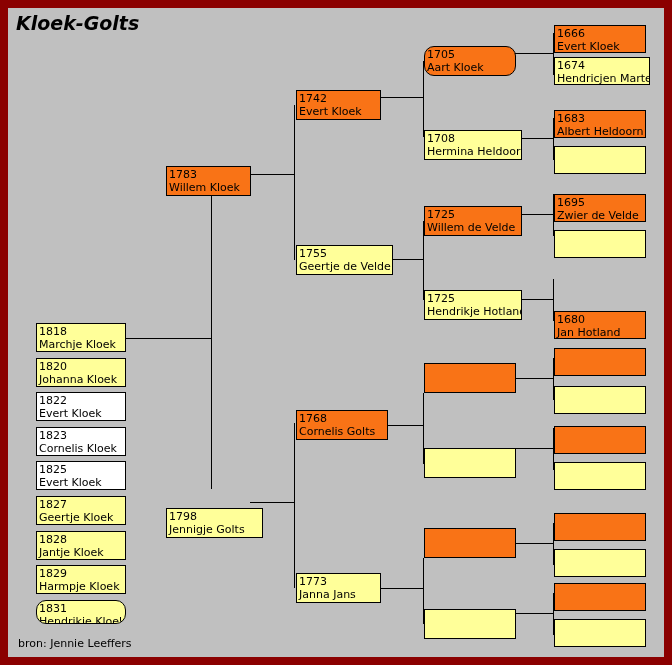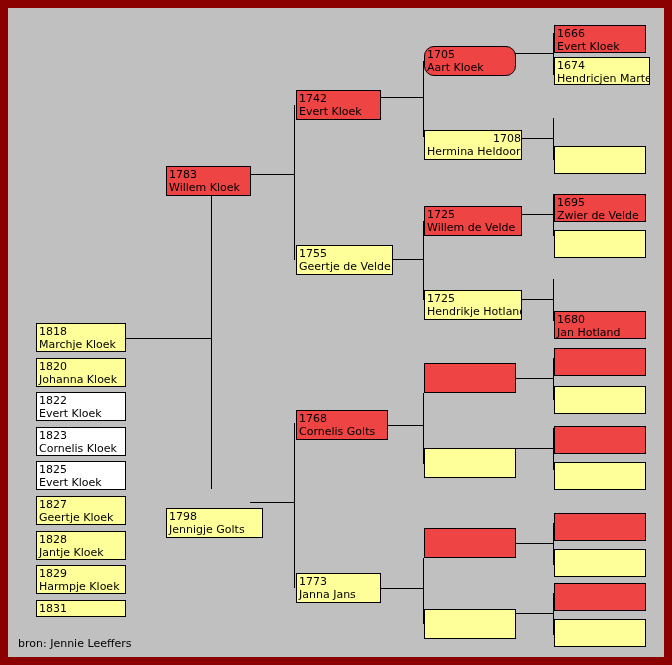--- a/index.html
+++ b/index.html
@@ -41,21 +41,21 @@
   .pbox{
     position:absolute;
     box-sizing:border-box;
     border:1px solid #000;
     background:#ffff00;
     overflow:hidden;
     line-height:13px;
     padding:1px 0 0 2px;
   }
   .pbox.female{background:#ffff99;}
-  .pbox.male{background:#ef4444;}
+  .pbox.male{background:#f97316;}
   .pbox.child-male{background:#ffffff;}
   .pbox .yr,.pbox .nm{
     display:block;
     font-size:11px;
     color:#000;
     white-space:nowrap;
     letter-spacing:0px;
   }
   .ln{
     position:absolute;
@@ -63,20 +63,21 @@
   }
   .ln.h{height:1px;}
   .ln.v{width:1px;}
 </style>
 </head>
 <body>
 
 <div id="page">
   <div id="canvas">
 
+    <div class="title">Kloek-Golts</div>
 
     <div class="ln h" style="left:242px;top:166px;width:45px;"></div>
     <div class="ln v" style="left:286px;top:97px;height:70px;"></div>
     <div class="ln v" style="left:286px;top:166px;height:85px;"></div>
     <div class="ln h" style="left:286px;top:97px;width:1px;"></div>
     <div class="ln h" style="left:286px;top:251px;width:1px;"></div>
 
     <div class="ln h" style="left:372px;top:89px;width:44px;"></div>
     <div class="ln v" style="left:415px;top:53px;height:37px;"></div>
     <div class="ln v" style="left:415px;top:89px;height:40px;"></div>
@@ -156,21 +157,21 @@
     </div>
     <div class="pbox female" style="left:288px;top:565px;width:85px;height:30px;">
       <span class="yr">1773</span>
       <span class="nm">Janna Jans</span>
     </div>
 
     <div class="pbox male" style="left:416px;top:38px;width:92px;height:30px;border-radius:10px;">
       <span class="yr">1705</span>
       <span class="nm">Aart Kloek</span>
     </div>
-    <div class="pbox female" style="left:416px;top:122px;width:98px;height:30px;text-align:right;">
+    <div class="pbox female" style="left:416px;top:122px;width:98px;height:30px;">
       <span class="yr">1708</span>
       <span class="nm">Hermina Heldoorn</span>
     </div>
     <div class="pbox male" style="left:416px;top:198px;width:98px;height:30px;">
       <span class="yr">1725</span>
       <span class="nm">Willem de Velde</span>
     </div>
     <div class="pbox female" style="left:416px;top:282px;width:98px;height:30px;">
       <span class="yr">1725</span>
       <span class="nm">Hendrikje Hotland</span>
@@ -192,20 +193,24 @@
       <span class="nm"></span>
     </div>
 
     <div class="pbox male" style="left:546px;top:17px;width:92px;height:28px;">
       <span class="yr">1666</span>
       <span class="nm">Evert Kloek</span>
     </div>
     <div class="pbox female" style="left:546px;top:49px;width:96px;height:28px;">
       <span class="yr">1674</span>
       <span class="nm">Hendricjen Martens</span>
+    </div>
+    <div class="pbox male" style="left:546px;top:102px;width:92px;height:28px;">
+      <span class="yr">1683</span>
+      <span class="nm">Albert Heldoorn</span>
     </div>
     <div class="pbox female" style="left:546px;top:138px;width:92px;height:28px;">
       <span class="yr"></span>
       <span class="nm"></span>
     </div>
     <div class="pbox male" style="left:546px;top:186px;width:92px;height:28px;">
       <span class="yr">1695</span>
       <span class="nm">Zwier de Velde</span>
     </div>
     <div class="pbox female" style="left:546px;top:222px;width:92px;height:28px;">
@@ -275,21 +280,21 @@
           <span class="nm">Geertje Kloek</span>
         </div>
         <div class="pbox female" style="left: 28px; top: 523px; width: 90px; height: 29px;">
           <span class="yr">1828</span>
           <span class="nm">Jantje Kloek</span>
         </div>
         <div class="pbox female" style="left: 28px; top: 557px; width: 90px; height: 29px;">
           <span class="yr">1829</span>
           <span class="nm">Harmpje Kloek</span>
         </div>
-        <div class="pbox female" style="left: 28px; top: 592px; width: 90px; height: 17px;">
+        <div class="pbox female" style="left: 28px; top: 592px; width: 90px; height: 24px; border-radius: 10px;">
           <span class="yr">1831</span>
           <span class="nm">Hendrikje Kloek</span>
         </div>
       </div>
 
     <div class="source">bron: Jennie Leeffers</div>
   </div>
 </div>
 
 </body></html>

